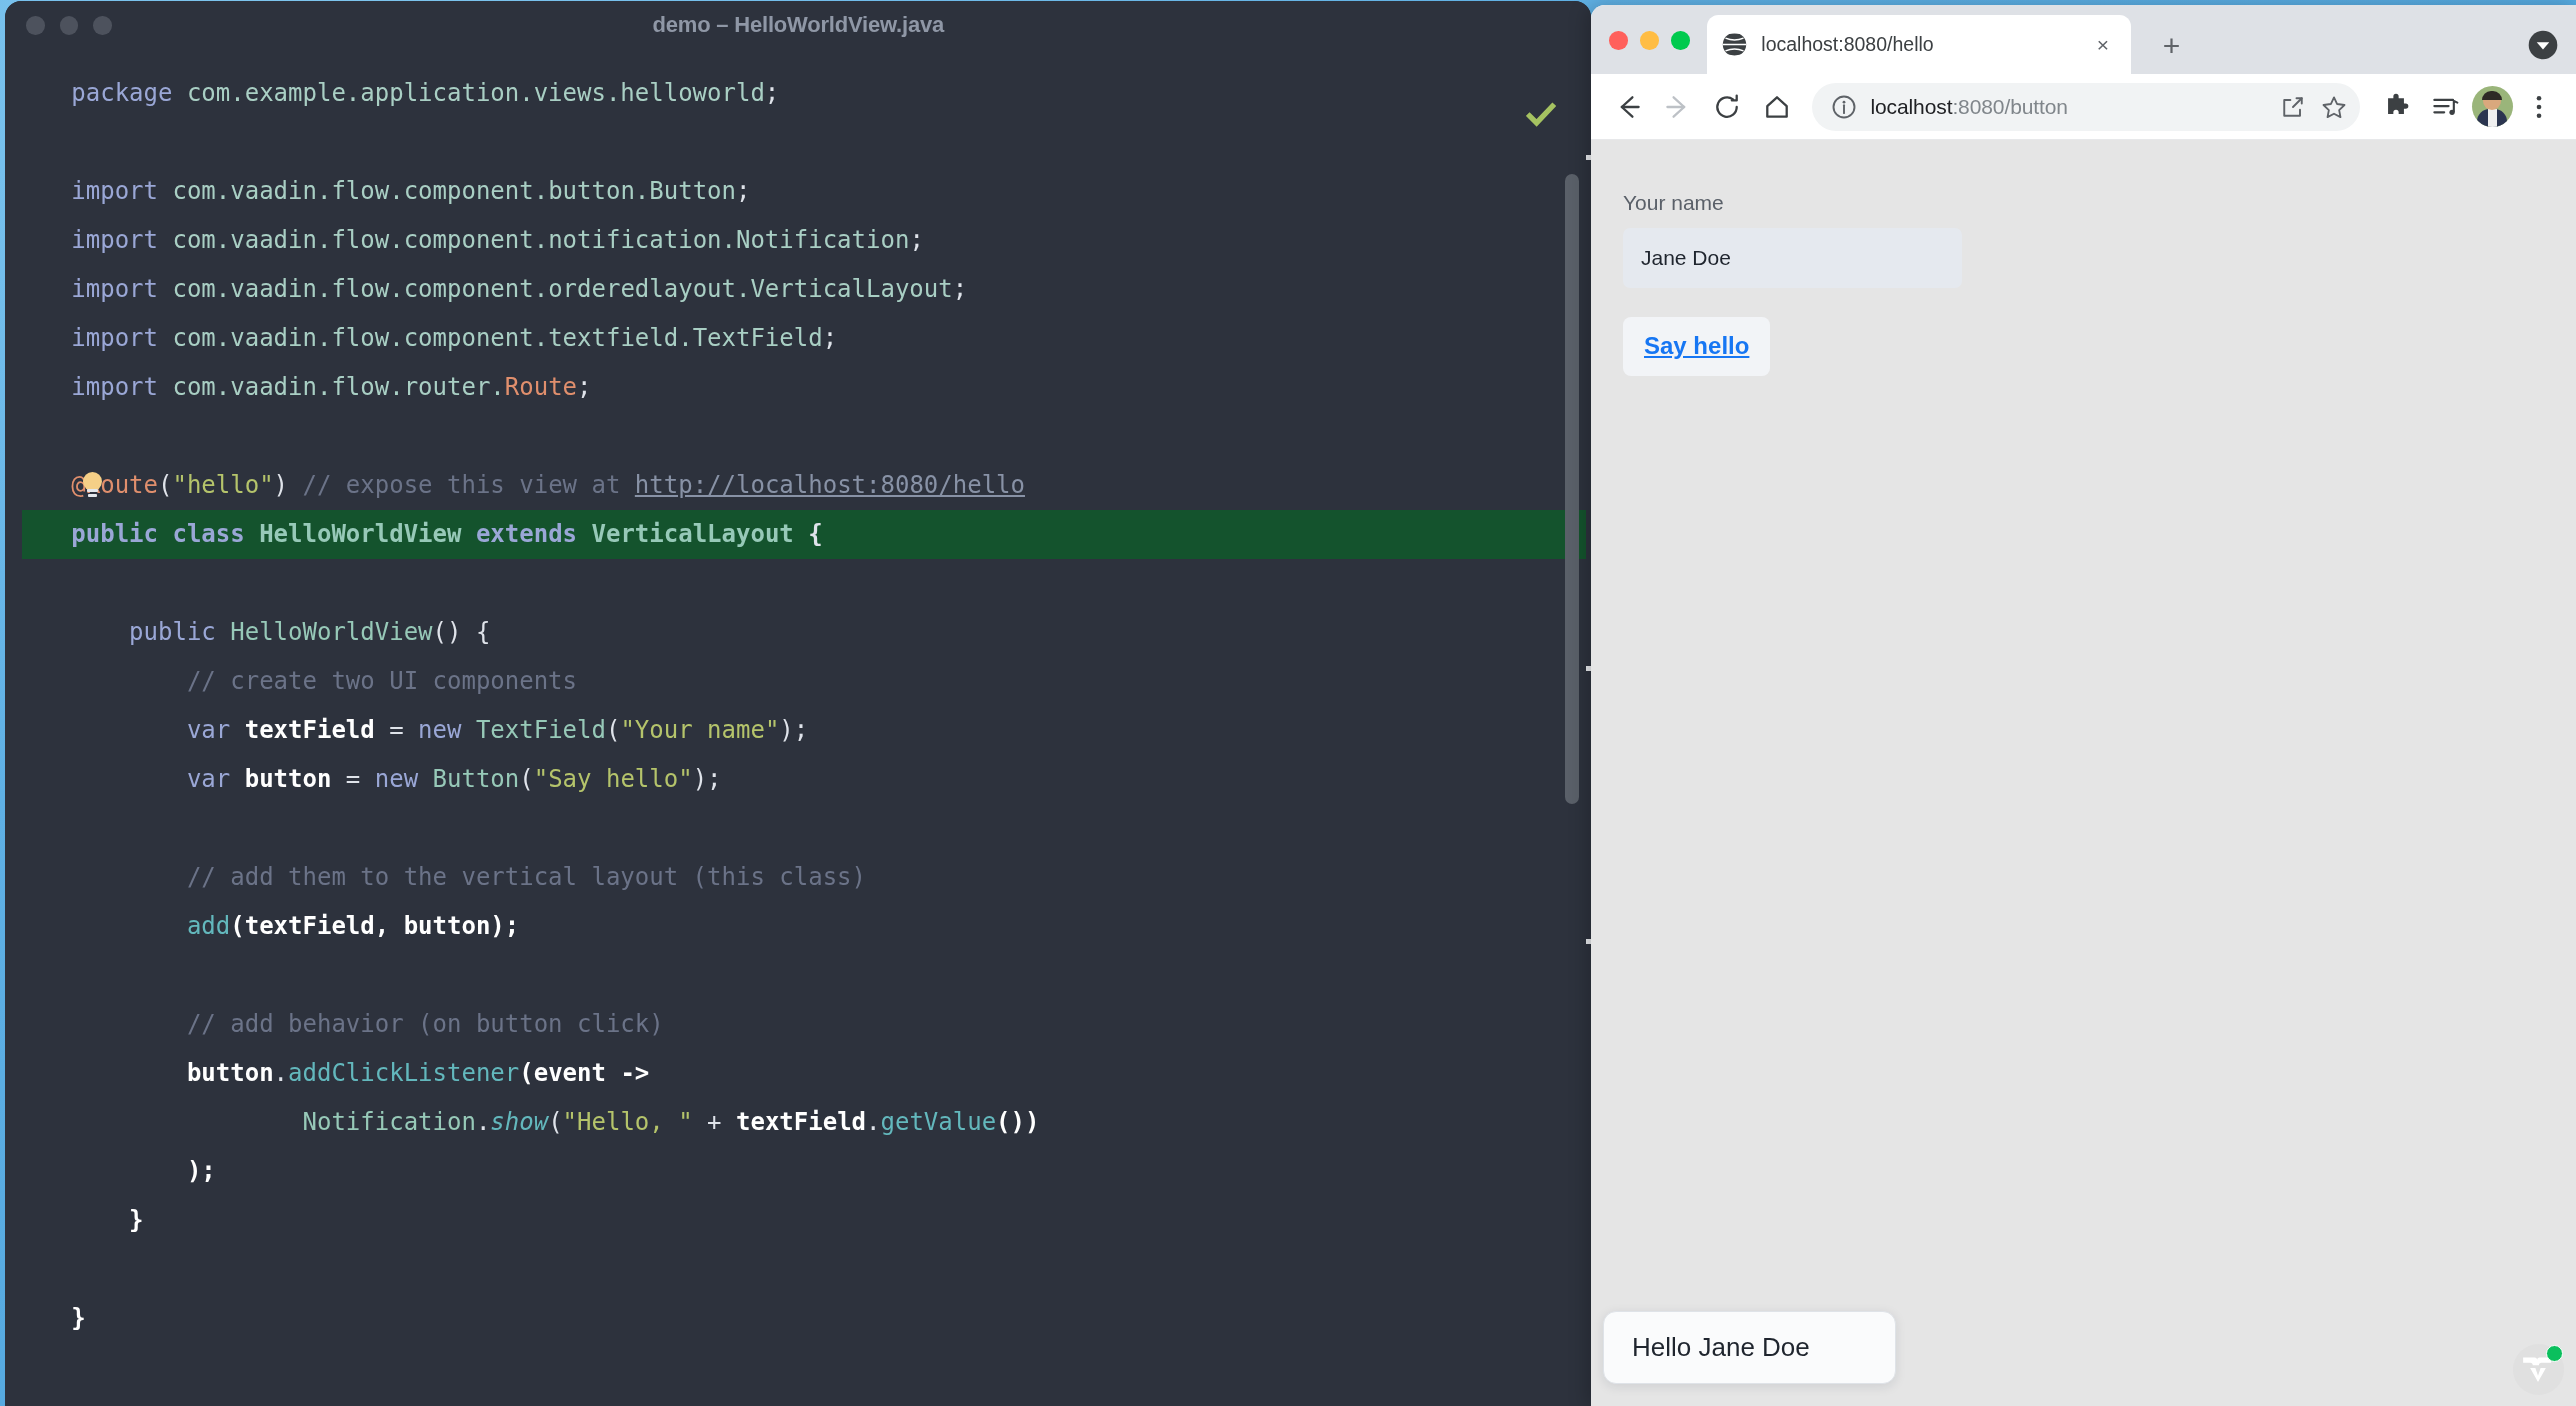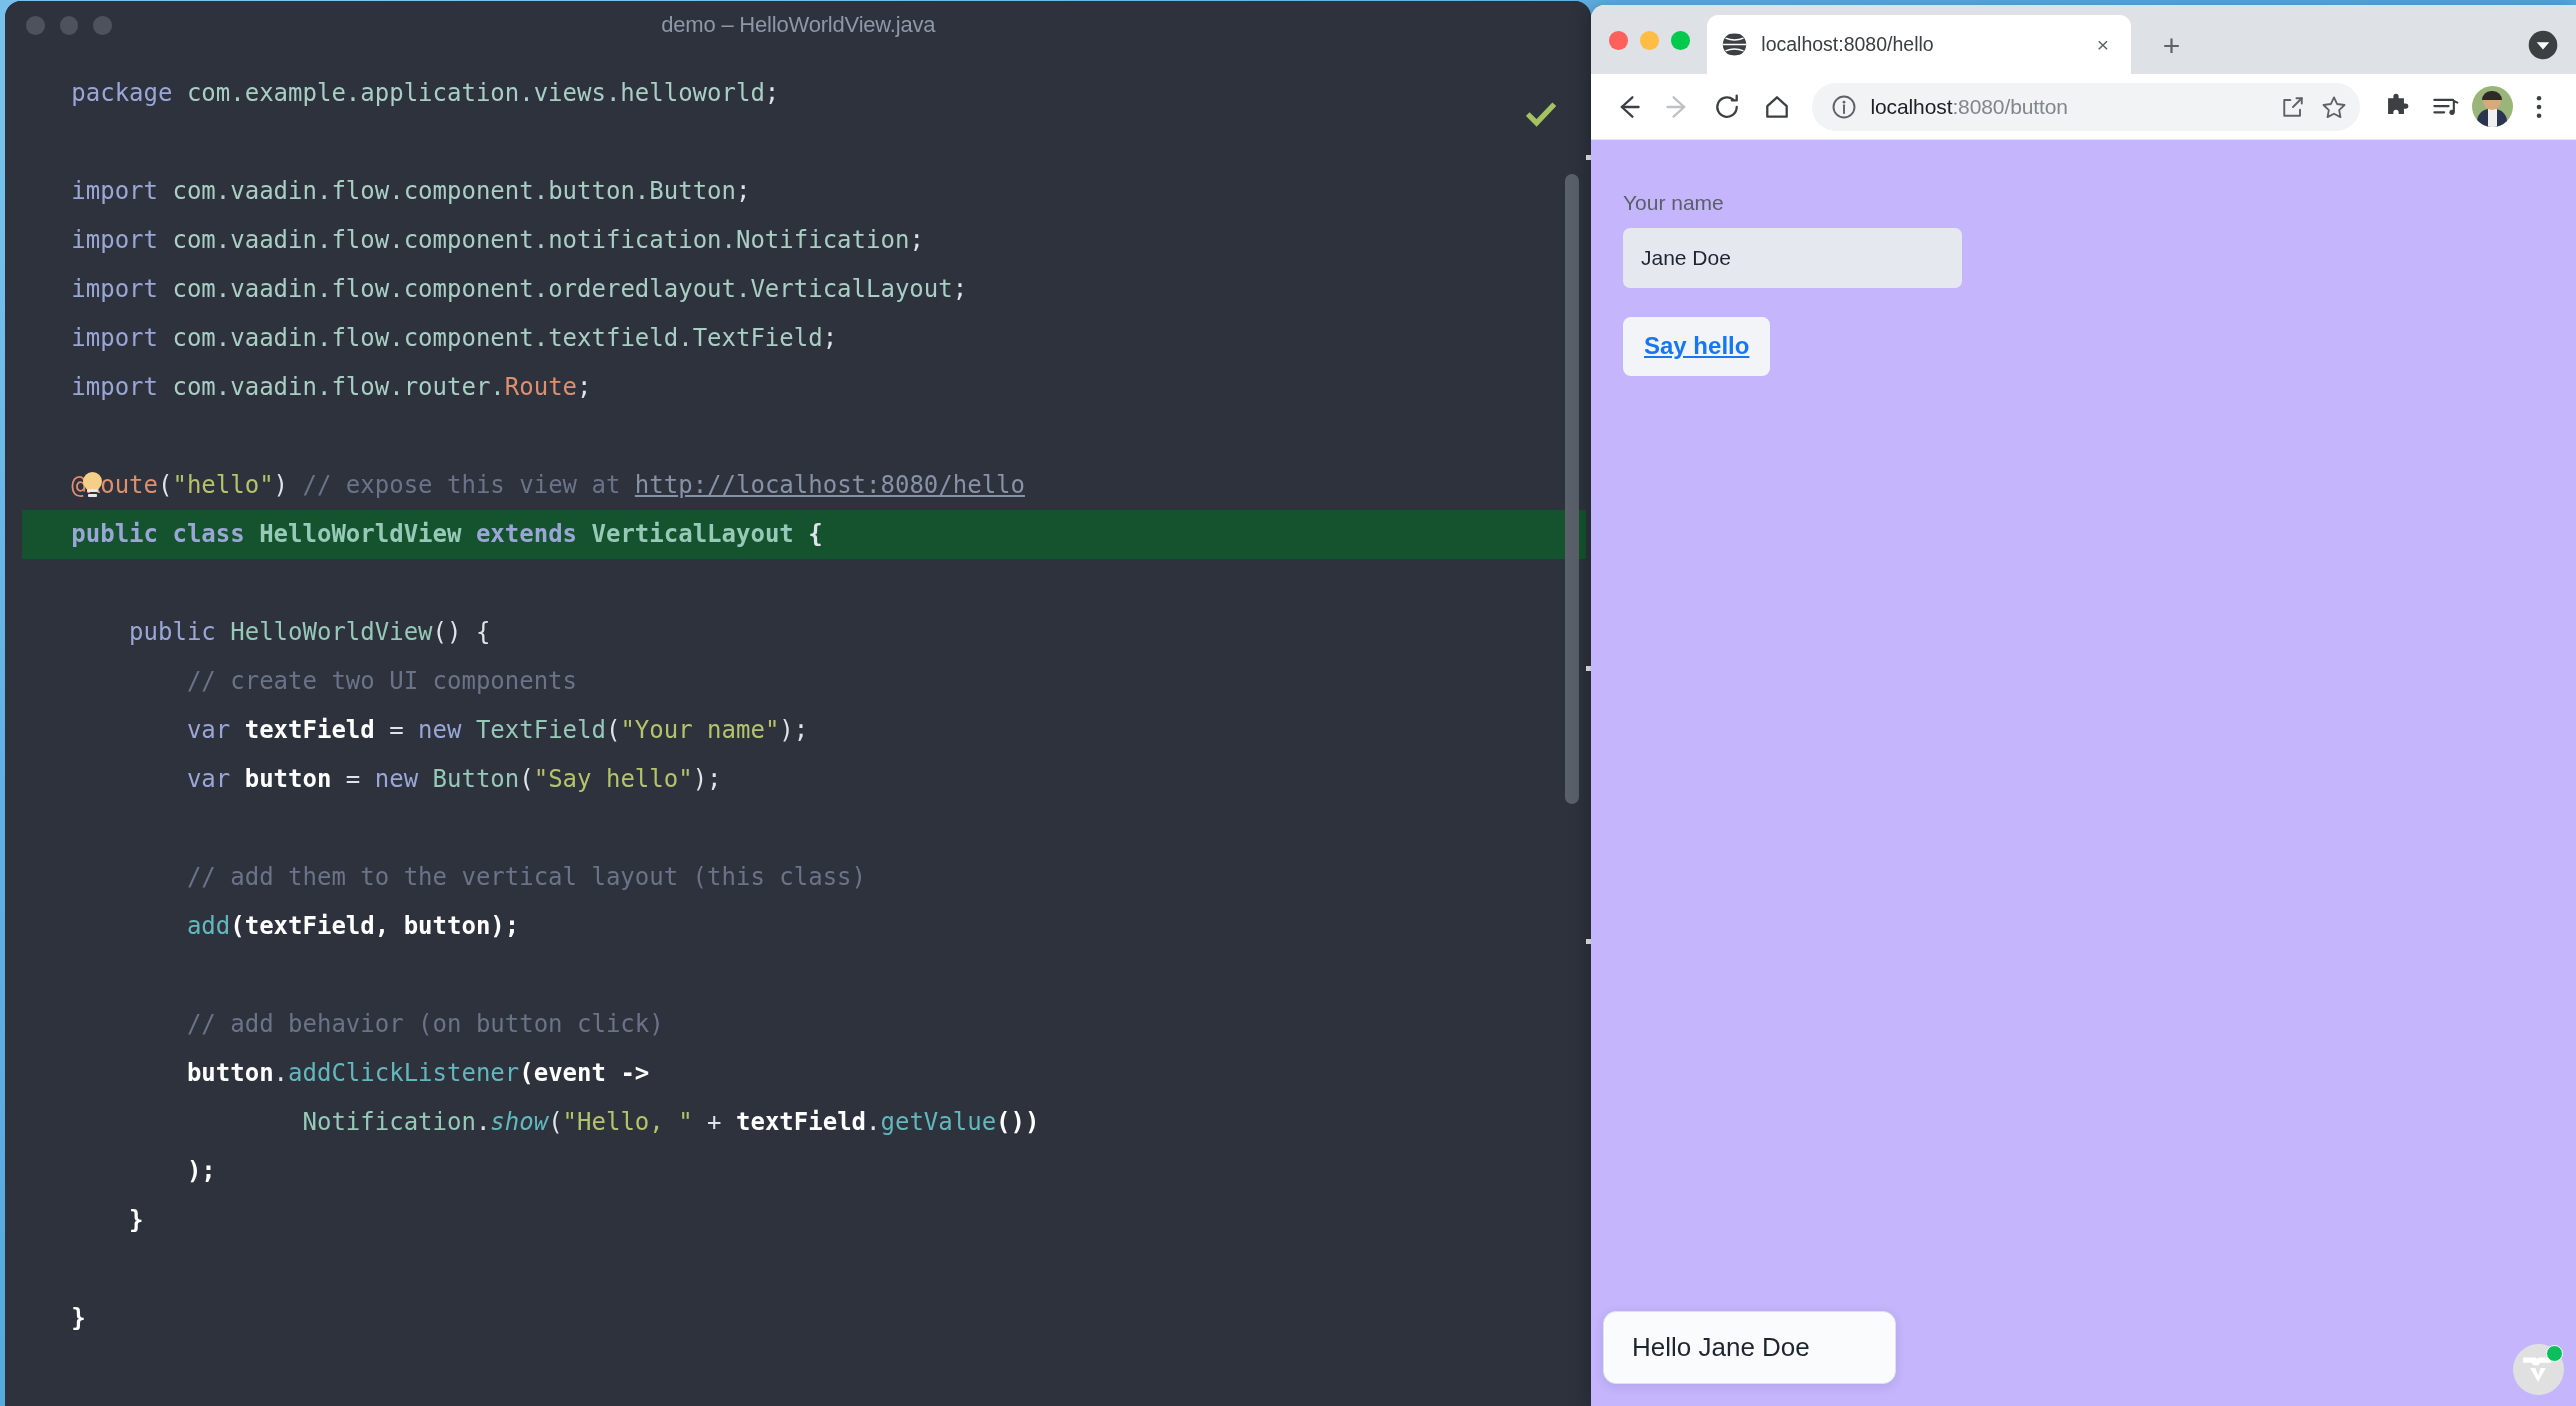--- a/index.html
+++ b/index.html
@@ -41,21 +41,21 @@
   .traffic span {
     width: 18.6px; height: 18.6px; border-radius: 50%;
     background: #4d525d;
     display: block;
   }
   .ide-title {
     position: absolute;
     left: 0; right: 0;
     text-align: center;
     font-size: 22px;
-    font-weight: normal;
+    font-weight: bold;
     color: #8f97a6;
     letter-spacing: -0.2px;
     pointer-events: none;
   }
 
   
   .editor {
     position: relative;
     height: calc(100% - 49px);
     background: #2d323d;
@@ -262,21 +262,21 @@
   .avatar .shirt {
     position: absolute; left: 16px; top: 23px;
     width: 9px; height: 18px;
     background: #f0f0f0;
   }
 
   
   .page {
     position: relative;
     height: calc(100% - 69px - 66px);
-    background: #c4b5fd;
+    background: #e5e5e5;
     padding: 51px 0 4px 32px;
   }
   .field-label {
     font-size: 21px;
     color: #5a6069;
     margin-bottom: 12.4px;
   }
   .textfield {
     width: 339px; height: 60px;
     background: #e5e9ef;

